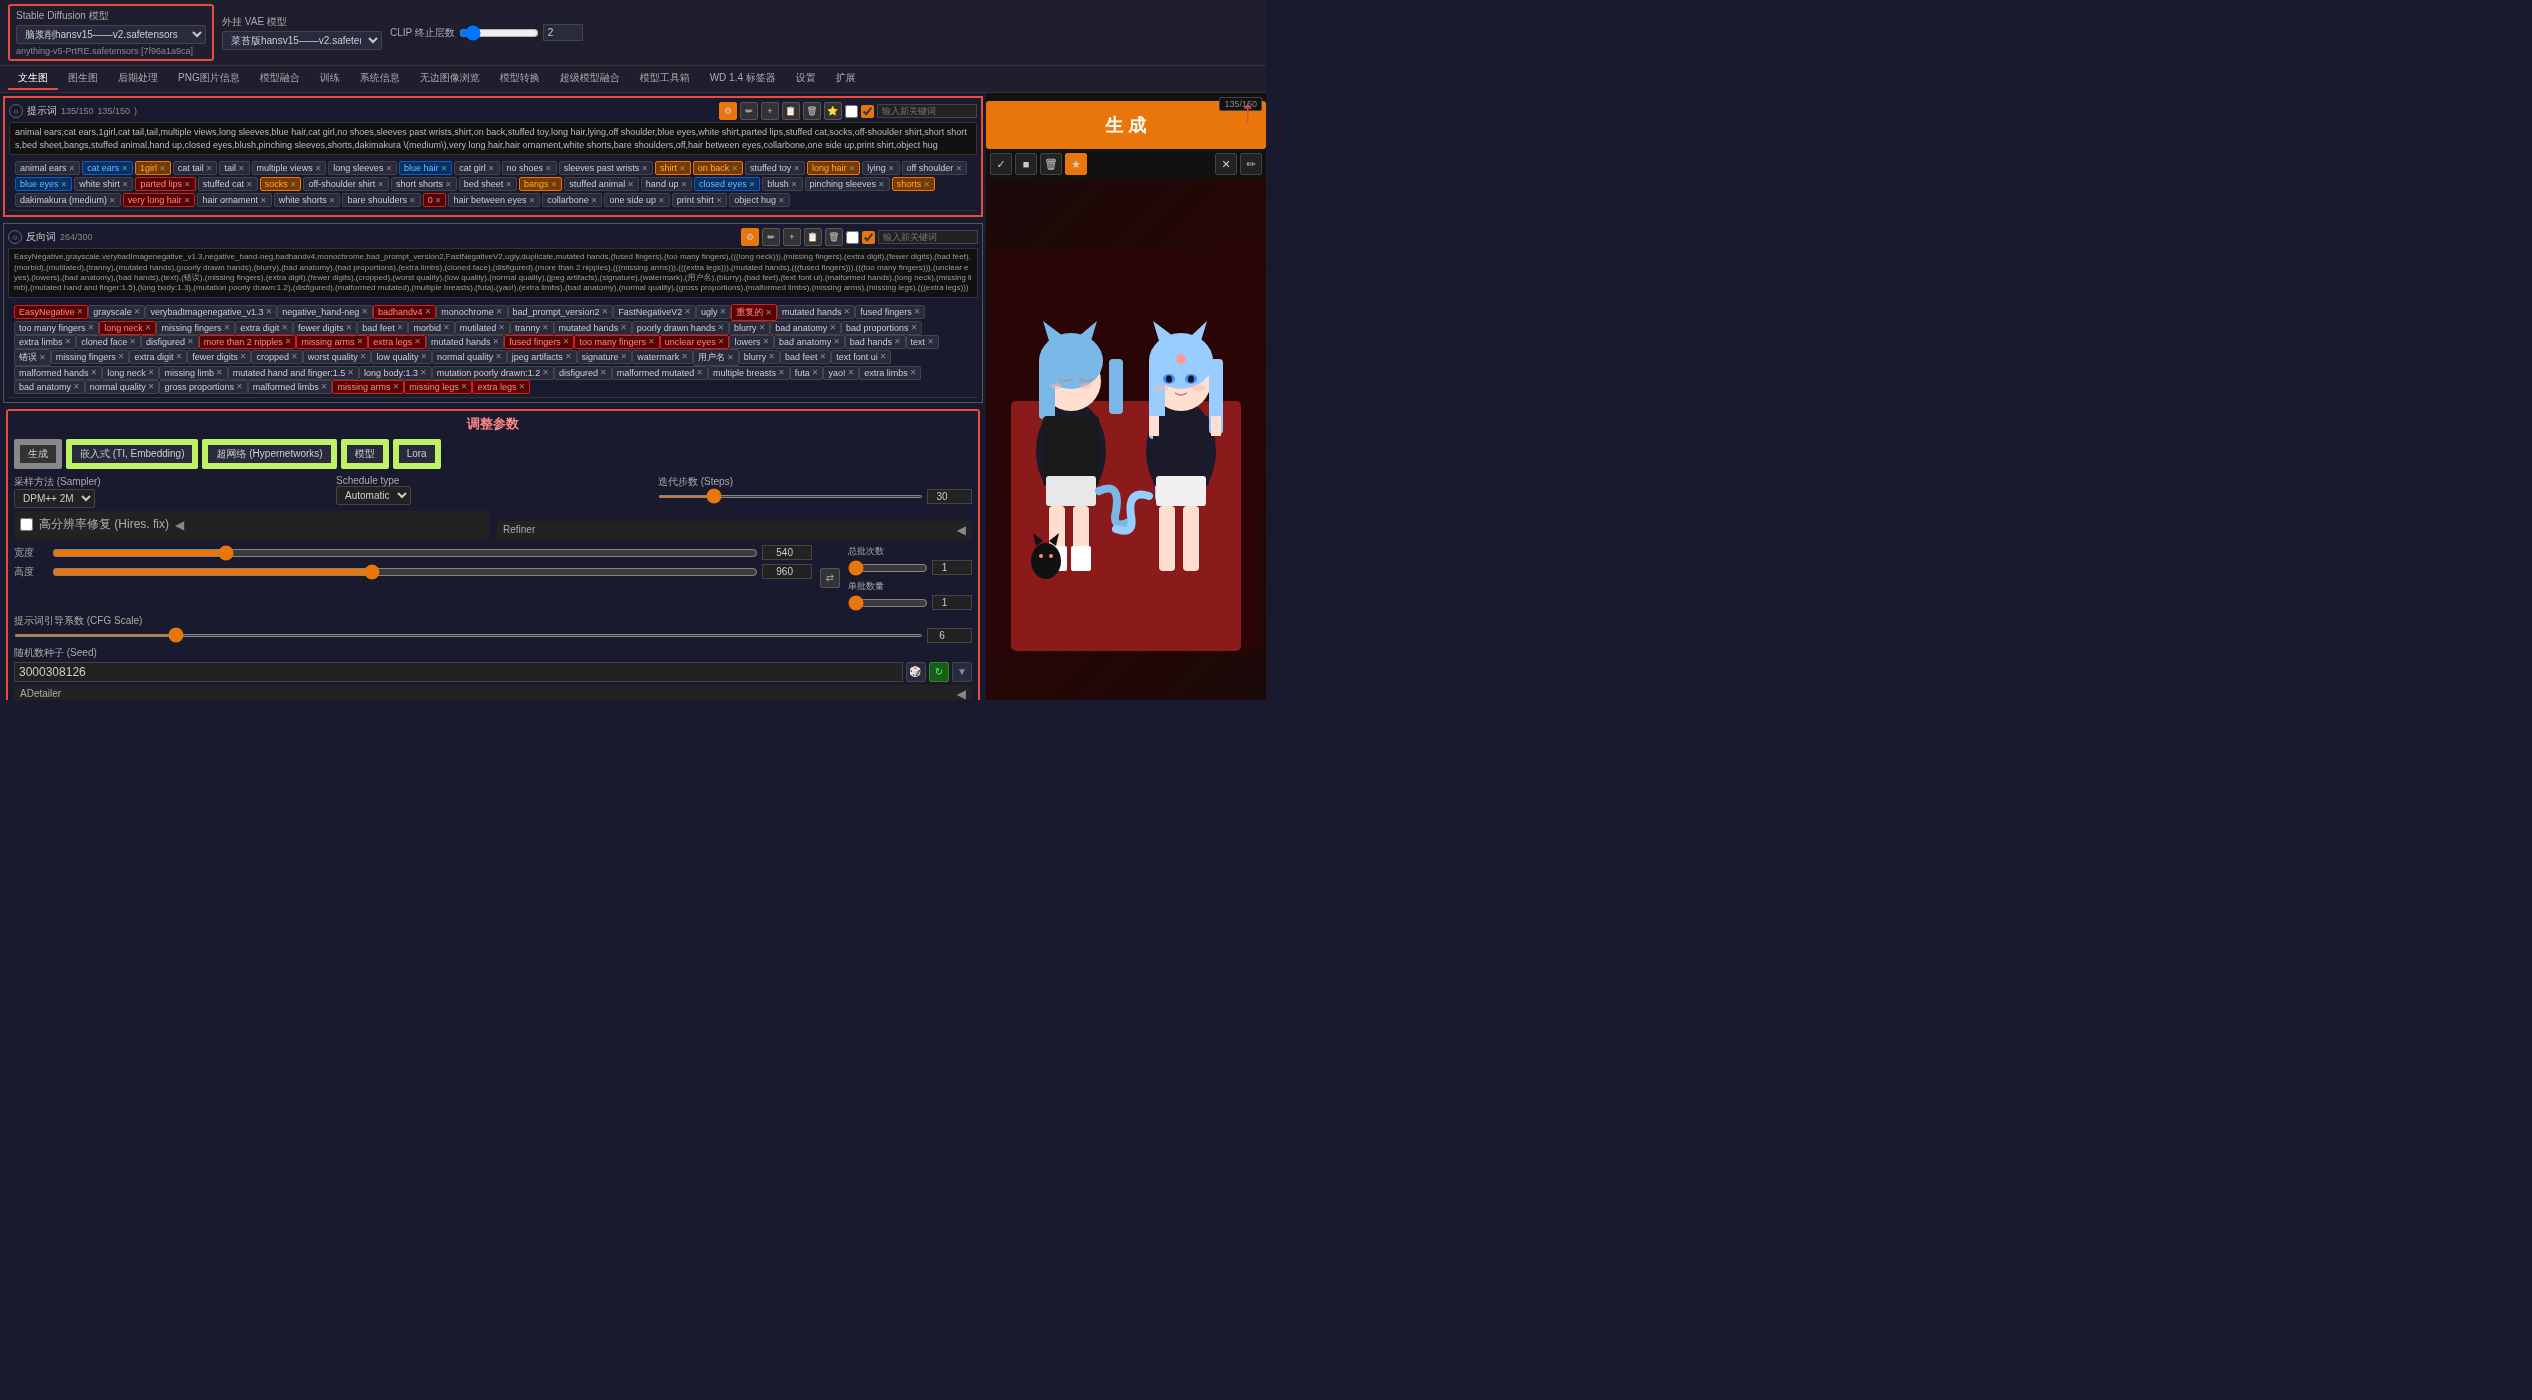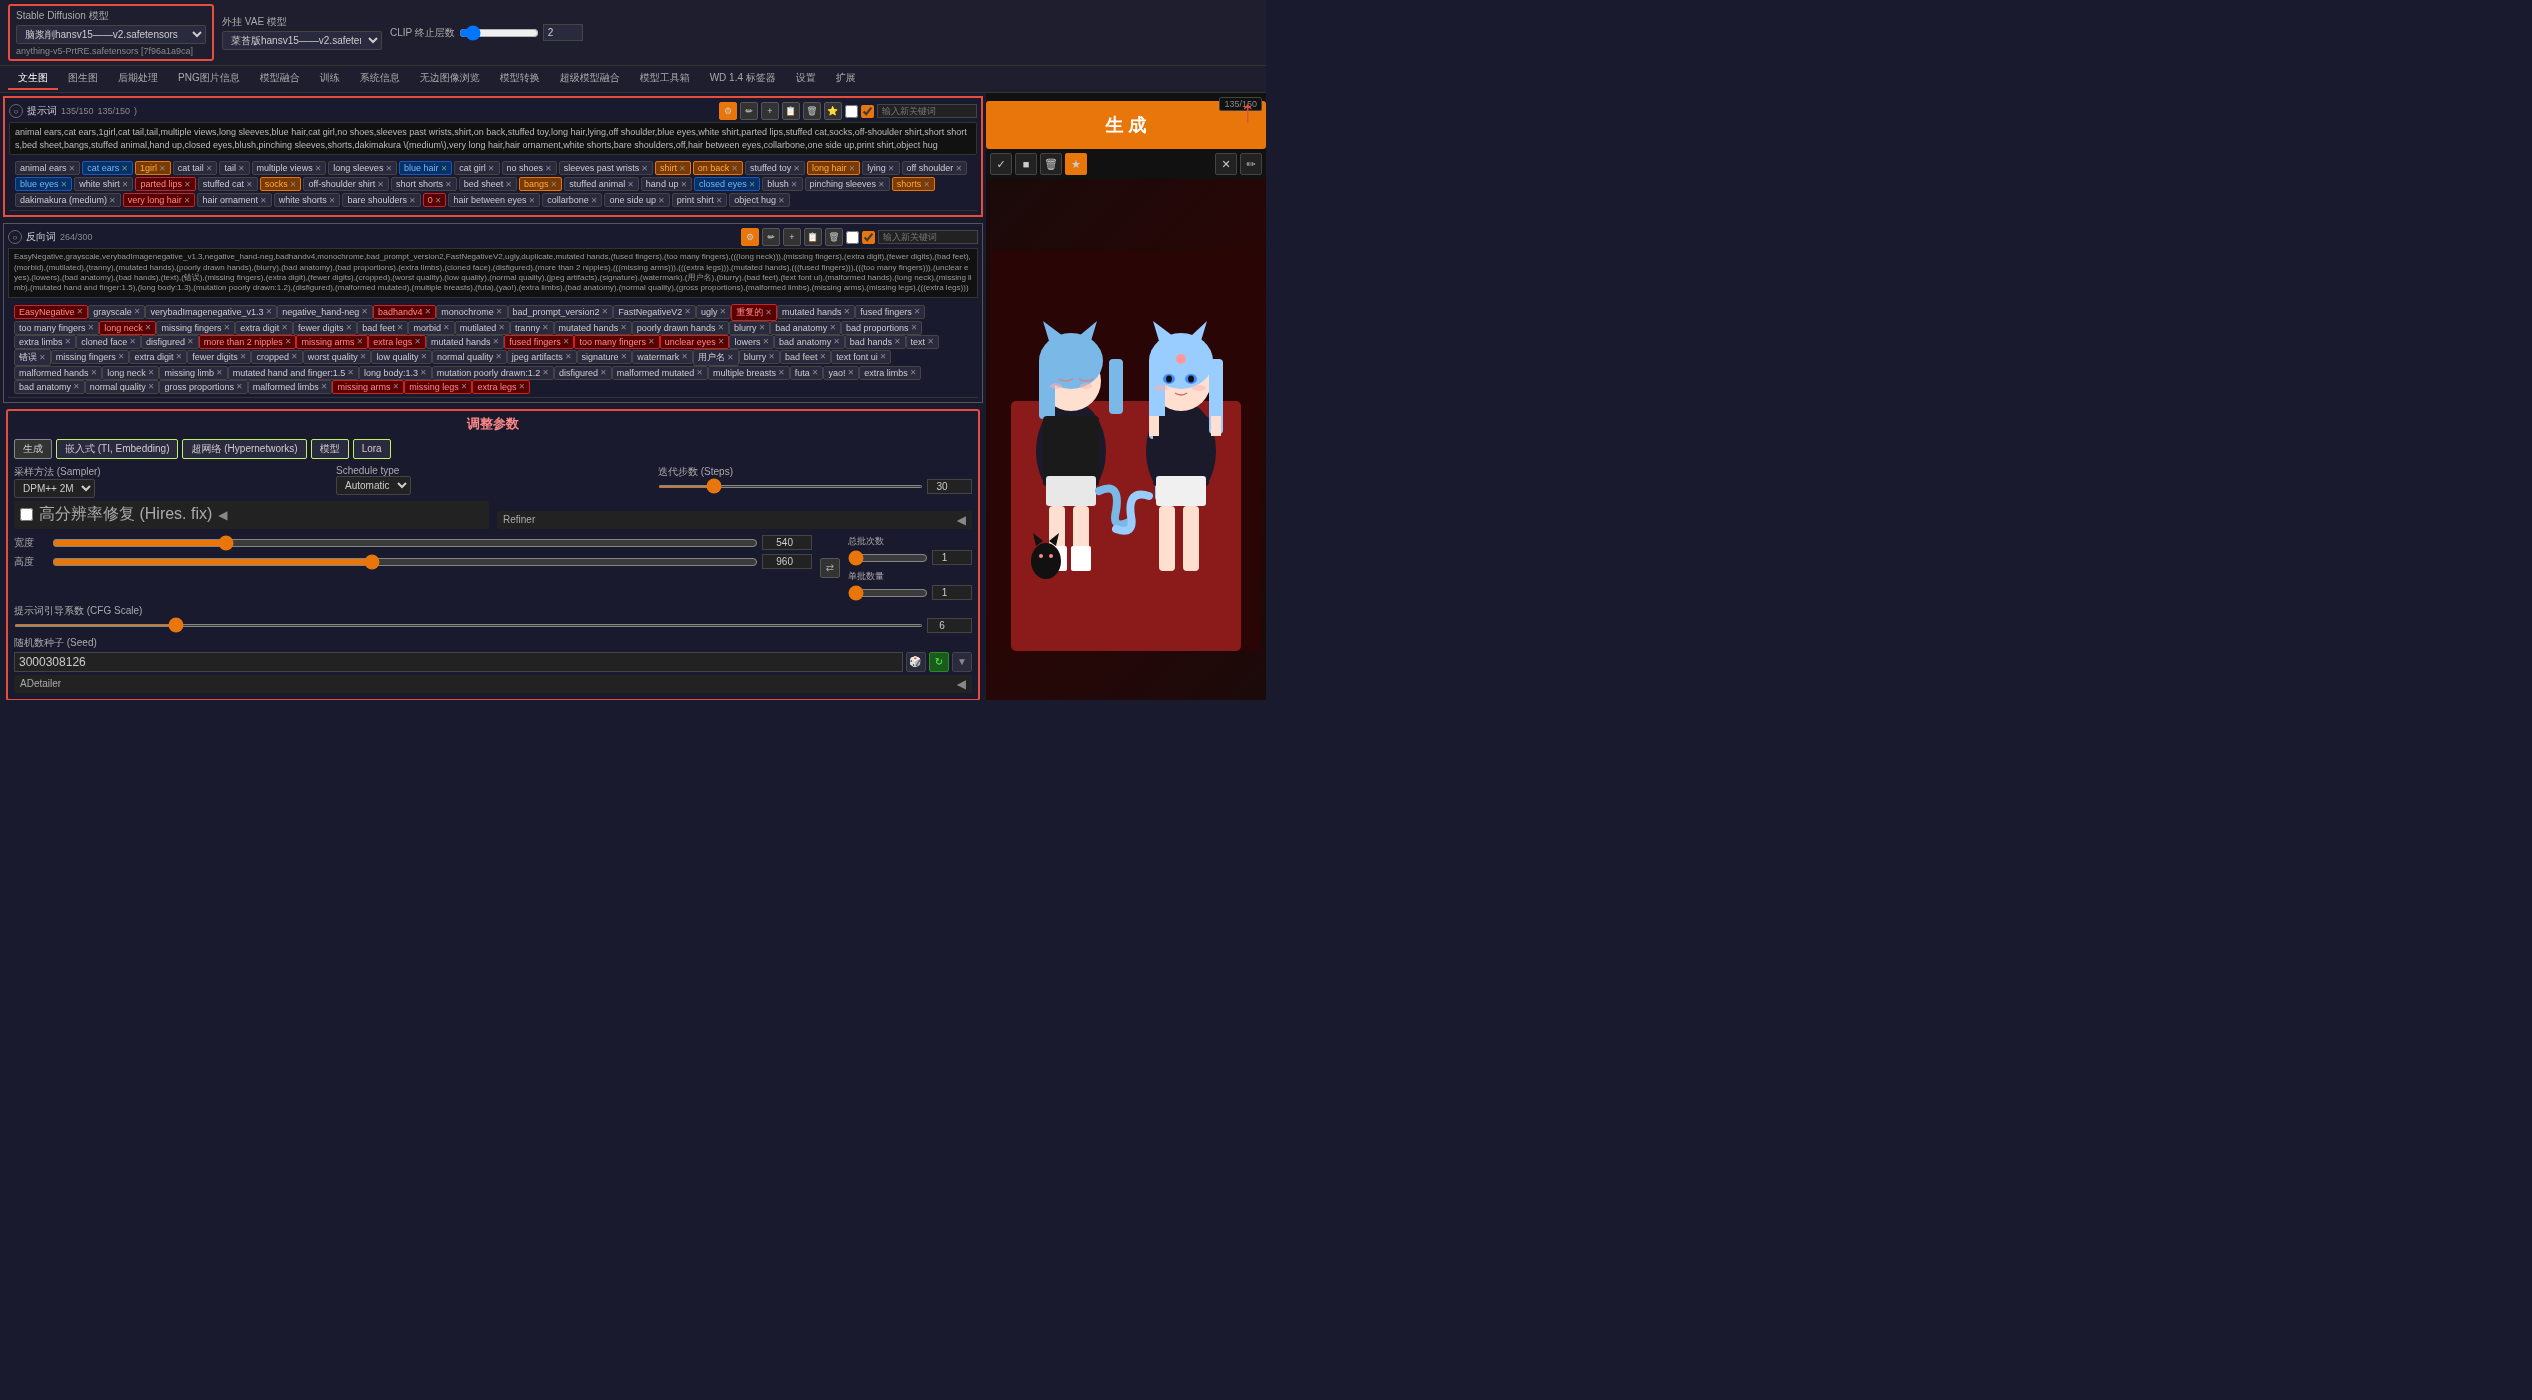--- a/index.html
+++ b/index.html
@@ -232,21 +232,21 @@
       margin-bottom: 6px;
     }
     .inner-tabs {
       display: flex;
       gap: 4px;
       margin-bottom: 6px;
     }
     .inner-tab {
       padding: 2px 8px;
       background: #2a2a3e;
-      border: 1px solid #bef264;
+      border: 6px solid #bef264;
       border-radius: 2px;
       color: #ccc;
       font-size: 10px;
       cursor: pointer;
     }
     .inner-tab.active { background: #333; border-color: #888; }
     .param-label {
       color: #aaa;
       font-size: 10px;
       min-width: 100px;
@@ -281,21 +281,21 @@
     }
     .hires-row {
       display: flex;
       align-items: center;
       gap: 6px;
       margin-bottom: 3px;
       background: #222;
       padding: 2px 6px;
       border-radius: 2px;
     }
-    .hires-label { color: #aaa; font-size: 16px; }
+    .hires-label { color: #aaa; font-size: 12px; }
     .arrow-btn {
       background: transparent;
       border: none;
       color: #888;
       cursor: pointer;
       font-size: 12px;
     }
     .wh-row {
       display: flex;
       align-items: center;

